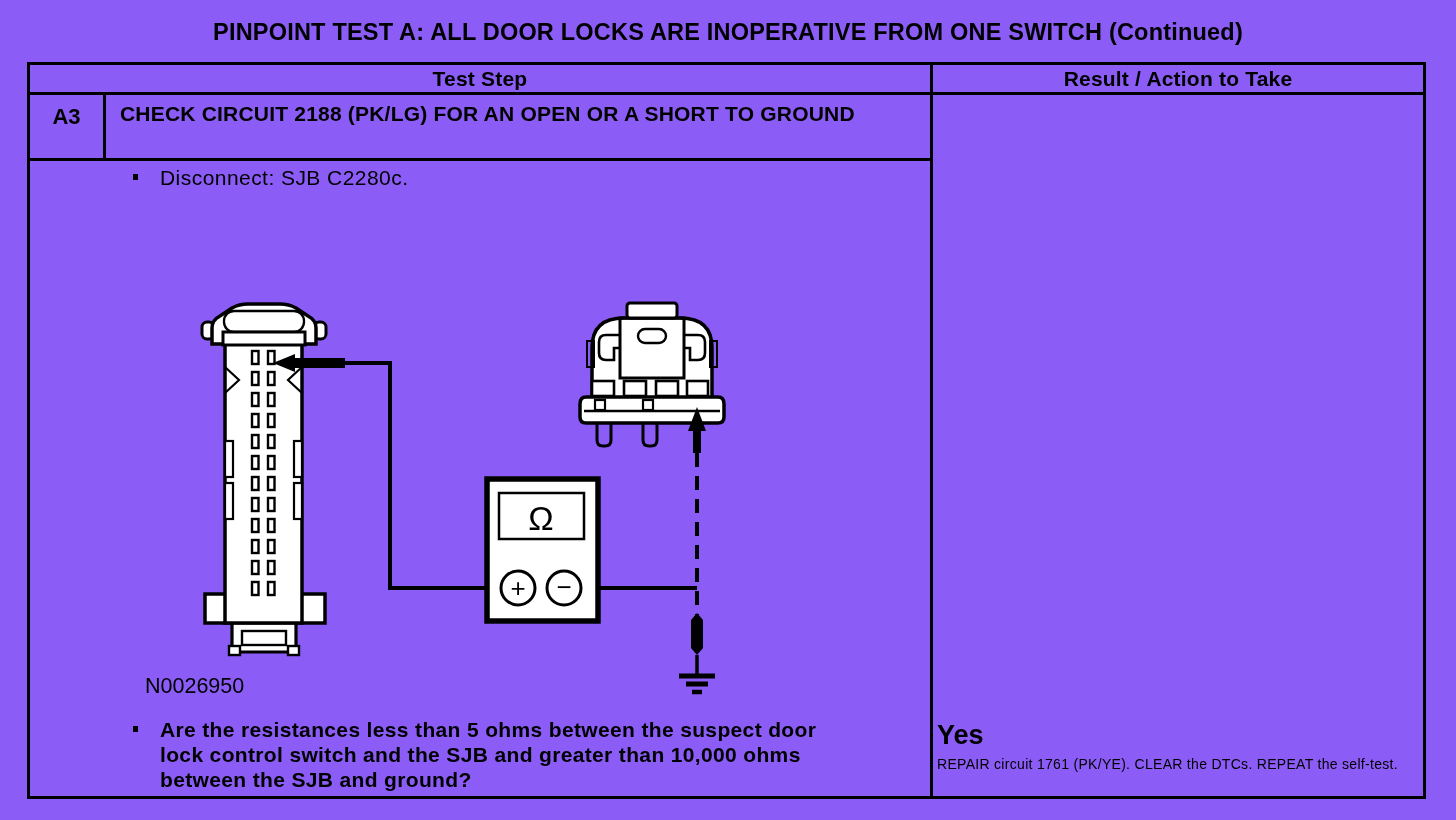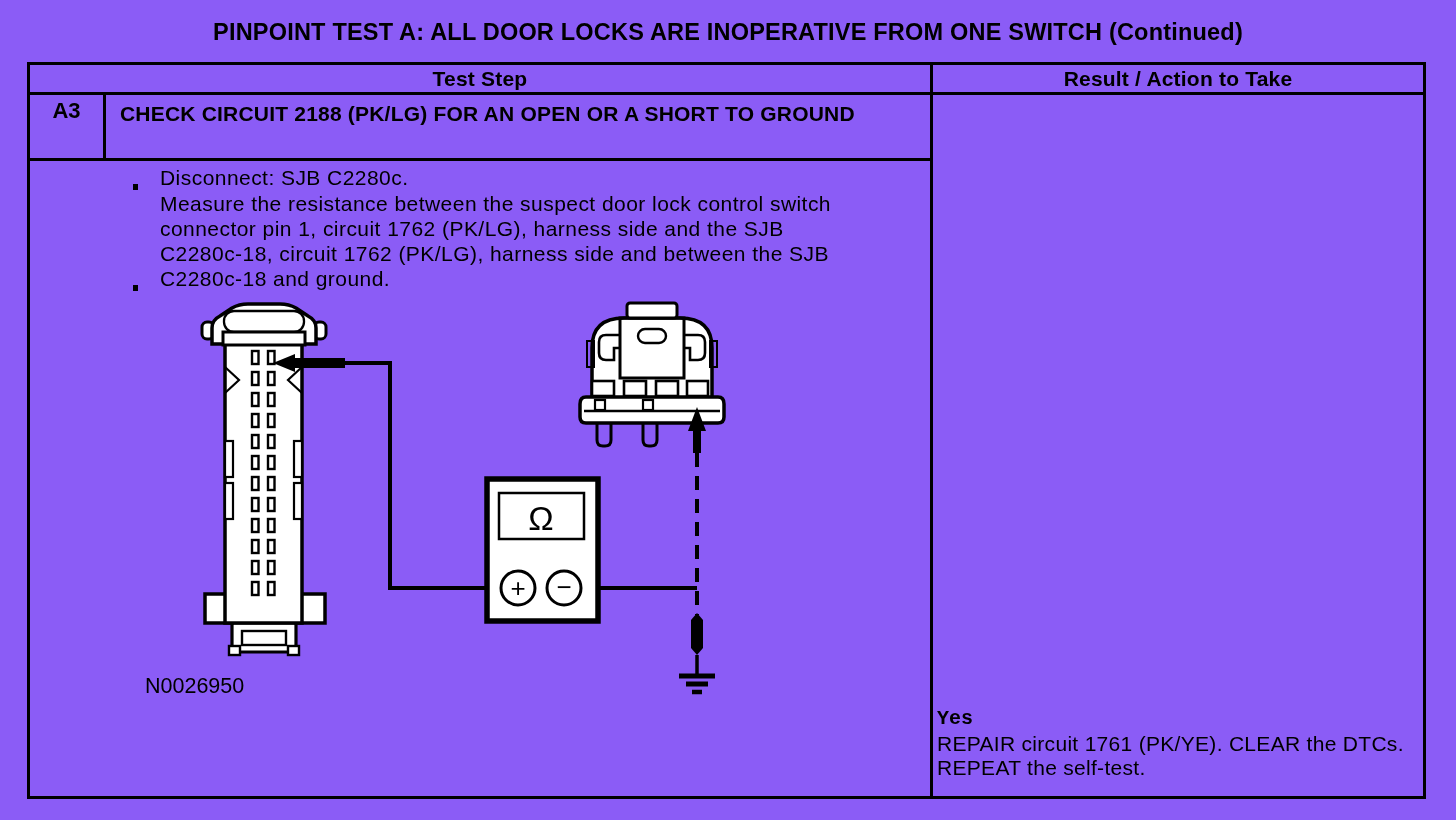--- a/index.html
+++ b/index.html
@@ -8,36 +8,36 @@
   .doc-title{position:absolute;top:19px;left:0;width:100%;text-align:center;
         font-weight:bold;font-size:23.5px;letter-spacing:.2px;white-space:pre-wrap;}
   .frame{position:absolute;left:27px;top:62px;width:1393px;height:731px;border:3px solid #000;}
   .vdiv{position:absolute;left:900px;top:0;width:3px;height:100%;background:#000;}
   .hcell{position:absolute;top:0;height:27px;text-align:center;font-weight:bold;
         font-size:21px;line-height:28px;letter-spacing:.2px;}
   .hcell.left{left:0;width:900px;}
   .hcell.right{left:903px;width:490px;}
   .header-underline{position:absolute;left:0;top:27px;width:100%;height:3px;background:#000;}
   .a3-id{position:absolute;left:0;top:30px;width:73px;height:60px;text-align:center;
-        font-weight:bold;font-size:22px;padding-top:3px;box-sizing:border-box;}
+        font-weight:bold;font-size:22px;padding-top:9px;box-sizing:border-box;}
   .a3-vdiv{position:absolute;left:73px;top:30px;width:3px;height:63px;background:#000;}
   .a3-title{position:absolute;left:90px;top:36px;width:806px;font-weight:bold;
         font-size:21px;line-height:26px;letter-spacing:.2px;white-space:pre-wrap;}
   .a3-underline{position:absolute;left:0;top:93px;width:900px;height:3px;background:#000;}
-  .bullet-row{position:absolute;display:flex;align-items:flex-end;}
+  .bullet-row{position:absolute;display:flex;align-items:flex-start;}
   .bm{flex:none;width:5px;height:6px;background:#000;margin-top:9px;}
   .bt{margin-left:22px;width:700px;font-size:21px;line-height:25px;
         letter-spacing:.45px;white-space:pre-wrap;}
   .bt.bold{font-weight:bold;letter-spacing:.35px;}
   .diagram{position:absolute;left:110px;top:236px;}
   .results{position:absolute;left:907px;bottom:7px;width:484px;}
   .result-block{margin-top:9px;}
   .result-block:first-child{margin-top:0;}
-  .answer{font-weight:bold;font-size:20px;line-height:26px;font-family:Liberation Mono, monospace;}
-  .action{font-size:21px;line-height:24px;letter-spacing:.3px;white-space:pre-wrap;}
+  .answer{font-weight:bold;font-size:27px;line-height:26px;}
+  .action{font-size:14px;line-height:32px;letter-spacing:.3px;white-space:pre-wrap;}
   svg text{font-family:"Liberation Sans",sans-serif;fill:#000;}
 </style>
 </head>
 <body>
 
 <div class="page">
 
   <div class="doc-title">PINPOINT TEST A: ALL DOOR LOCKS ARE INOPERATIVE FROM ONE SWITCH (Continued)</div>
 
   <div class="frame">
@@ -51,24 +51,20 @@
     <div class="a3-id">A3</div>
     <div class="a3-vdiv"></div>
     <div class="a3-title">CHECK CIRCUIT 2188 (PK/LG) FOR AN OPEN OR A SHORT TO GROUND</div>
     <div class="a3-underline"></div>
 
     <div class="bullet-row" style="left:103px;top:100px;">
       <span class="bm"></span>
       <div class="bt">Disconnect: SJB C2280c.</div>
     </div>
 
-    <div class="bullet-row" style="left:103px;top:126px;">
-      <span class="bm"></span>
-      <div class="bt">Measure the resistance between the suspect door lock control switch connector pin 1, circuit 1762 (PK/LG), harness side and the SJB C2280c-18, circuit 1762 (PK/LG), harness side and between the SJB  C2280c-18 and ground.</div>
-    </div>
 
     <svg class="diagram" width="790" height="410" viewBox="0 0 790 410">
 
       <g stroke="#000" fill="#fff">
         <rect x="65" y="293" width="120" height="29" stroke-width="3.5"></rect>
         <rect x="92" y="322" width="64" height="29" rx="2" stroke-width="3.2"></rect>
         <rect x="102" y="330" width="44" height="14" fill="none" stroke-width="2.4"></rect>
         <rect x="89" y="345" width="11" height="9" stroke-width="2.4"></rect>
         <rect x="148" y="345" width="11" height="9" stroke-width="2.4"></rect>
         <rect x="85" y="43" width="77" height="279" stroke-width="3.5"></rect>
@@ -151,20 +147,24 @@
       <line x1="557" y1="354" x2="557" y2="373" stroke="#000" stroke-width="3.5"></line>
       <g stroke="#000">
         <line x1="539" y1="375" x2="575" y2="375" stroke-width="5"></line>
         <line x1="546" y1="383" x2="568" y2="383" stroke-width="5"></line>
         <line x1="552" y1="391" x2="562" y2="391" stroke-width="4.5"></line>
       </g>
 
       <text x="5" y="392" font-size="21.5">N0026950</text>
     </svg>
 
+    <div class="bullet-row" style="left:103px;top:652px;">
+      <span class="bm"></span>
+      <div class="bt bold">Are the resistances less than 5 ohms between the suspect door lock control switch and the SJB and greater than 10,000 ohms between the SJB and ground?</div>
+    </div>
 
     <div class="results">
       <div class="result-block">
         <div class="answer">Yes</div>
         <div class="action">REPAIR circuit 1761 (PK/YE). CLEAR the DTCs. REPEAT the self-test.</div>
       </div>
       <div class="result-block">
       </div>
     </div>
 

